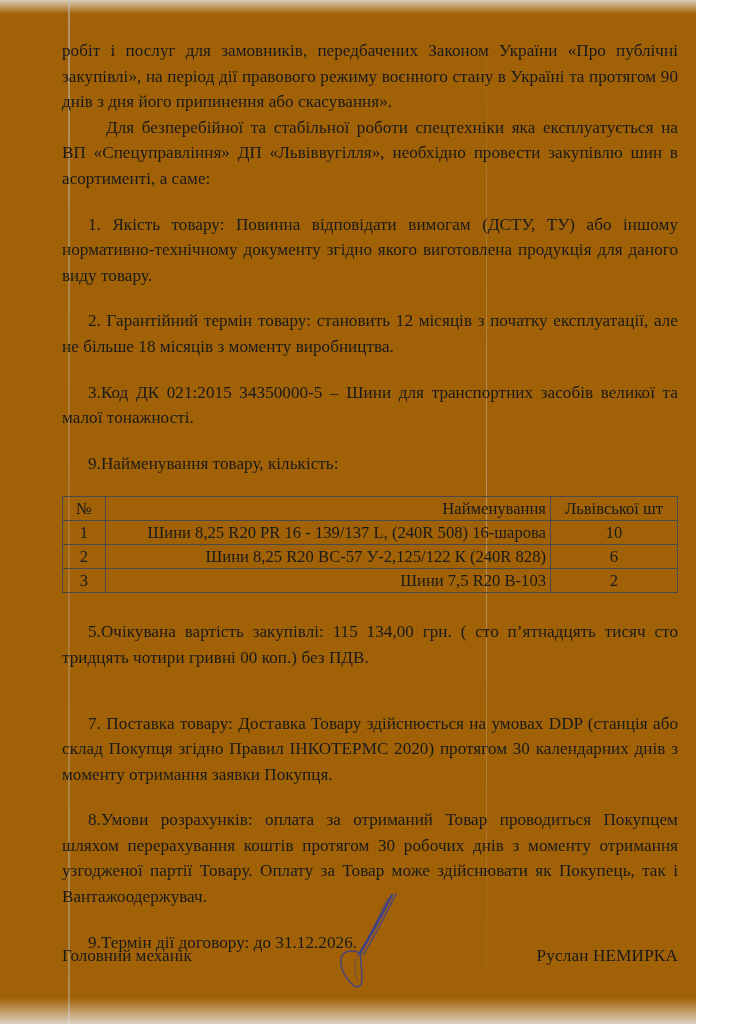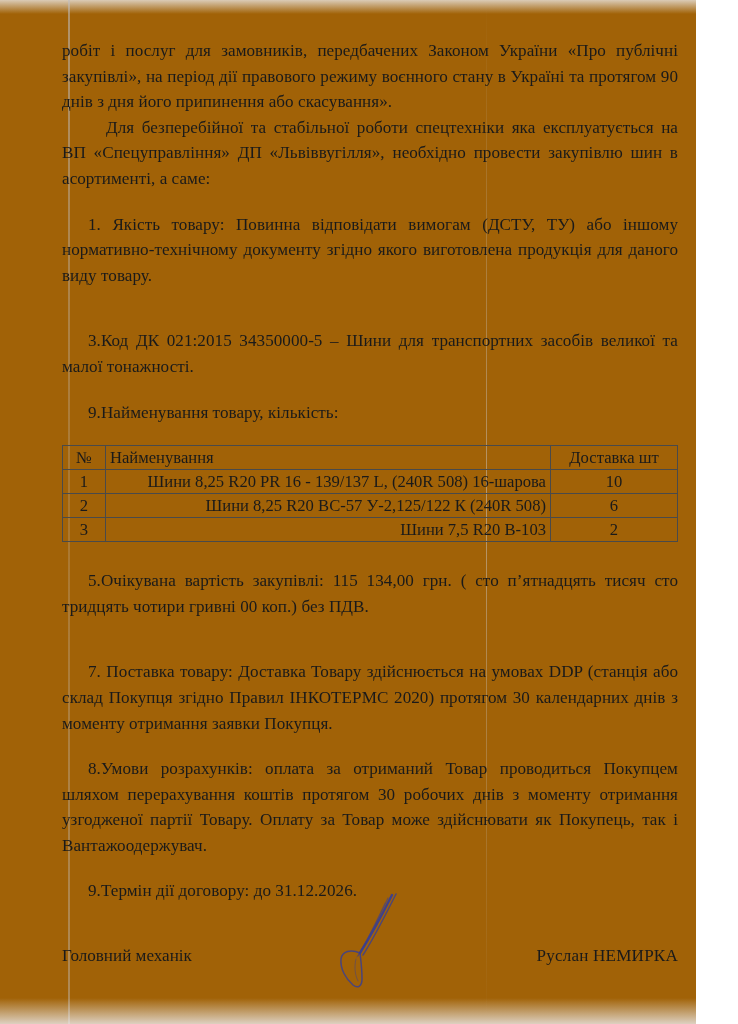--- a/index.html
+++ b/index.html
@@ -90,21 +90,21 @@
     padding: 1px 4px;
     line-height: 21px;
     font-weight: normal;
   }
   table.goods th.c-num,
   table.goods td.c-num {
     width: 34px;
     text-align: center;
   }
   table.goods th.c-name {
-    text-align: left;
+    text-align: right;
   }
   table.goods td.c-name {
     text-align: right;
     padding-left: 8px;
   }
   table.goods th.c-qty,
   table.goods td.c-qty {
     width: 118px;
     text-align: center;
   }
@@ -147,48 +147,49 @@
     <p class="para">робіт і послуг для замовників, передбачених Законом України «Про публічні закупівлі», на період дії правового режиму воєнного стану в Україні та протягом 90 днів з дня його припинення або скасування».</p>
 
     <p class="para indent">Для безперебійної та стабільної роботи спецтехніки  яка експлуатується на ВП «Спецуправління» ДП «Львіввугілля», необхідно провести закупівлю шин в асортименті,  а саме:</p>
 
     <div class="gap-md"></div>
 
     <p class="para indent-sm">1. Якість товару: Повинна відповідати вимогам (ДСТУ, ТУ) або іншому нормативно-технічному документу згідно якого виготовлена продукція  для даного виду товару.</p>
 
     <div class="gap-md"></div>
 
+    <p class="para indent-sm">2. Гарантійний термін товару: становить 12 місяців з початку експлуатації, але не більше 18 місяців з моменту виробництва.</p>
 
     <div class="gap-md"></div>
 
     <p class="para indent-sm">3.Код ДК 021:2015 34350000-5 – Шини для транспортних засобів великої та малої тонажності.</p>
 
     <div class="gap-md"></div>
 
     <p class="para indent-sm">9.Найменування товару, кількість:</p>
 
     <div class="gap-md"></div>
 
     <table class="goods">
       <thead>
         <tr>
           <th class="c-num">№</th>
           <th class="c-name">Найменування</th>
-          <th class="c-qty">Доставка  шт</th>
+          <th class="c-qty">Львівської  шт</th>
         </tr>
       </thead>
       <tbody>
         <tr>
           <td class="c-num">1</td>
           <td class="c-name">Шини 8,25 R20 PR 16  - 139/137 L, (240R 508) 16-шарова</td>
           <td class="c-qty">10</td>
         </tr>
         <tr>
           <td class="c-num">2</td>
-          <td class="c-name">Шини 8,25 R20  ВС-57 У-2,125/122 К (240R 508)</td>
+          <td class="c-name">Шини 8,25 R20  ВС-57 У-2,125/122 К (240R 828)</td>
           <td class="c-qty">6</td>
         </tr>
         <tr>
           <td class="c-num">3</td>
           <td class="c-name">Шини 7,5 R20  В-103</td>
           <td class="c-qty">2</td>
         </tr>
       </tbody>
     </table>
 

